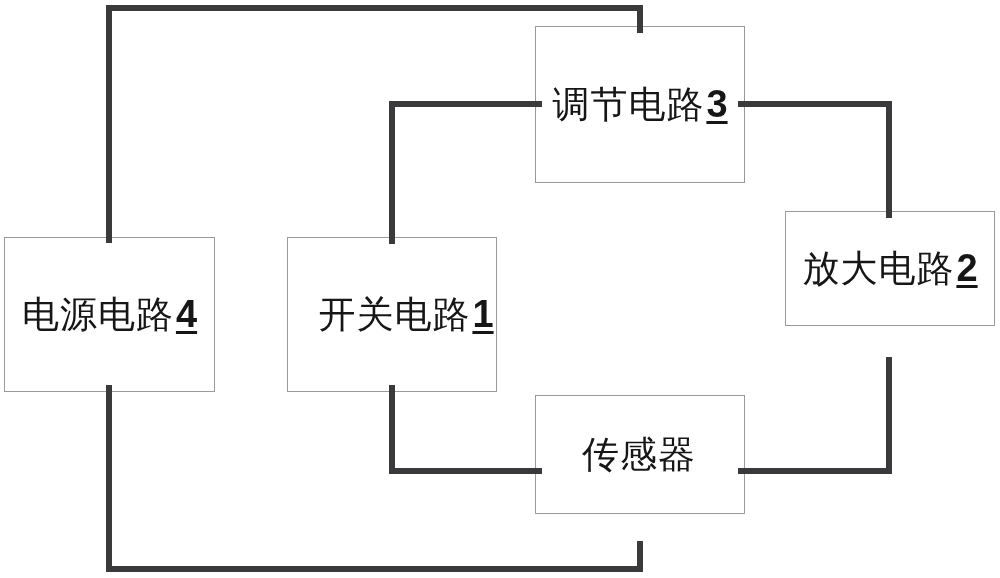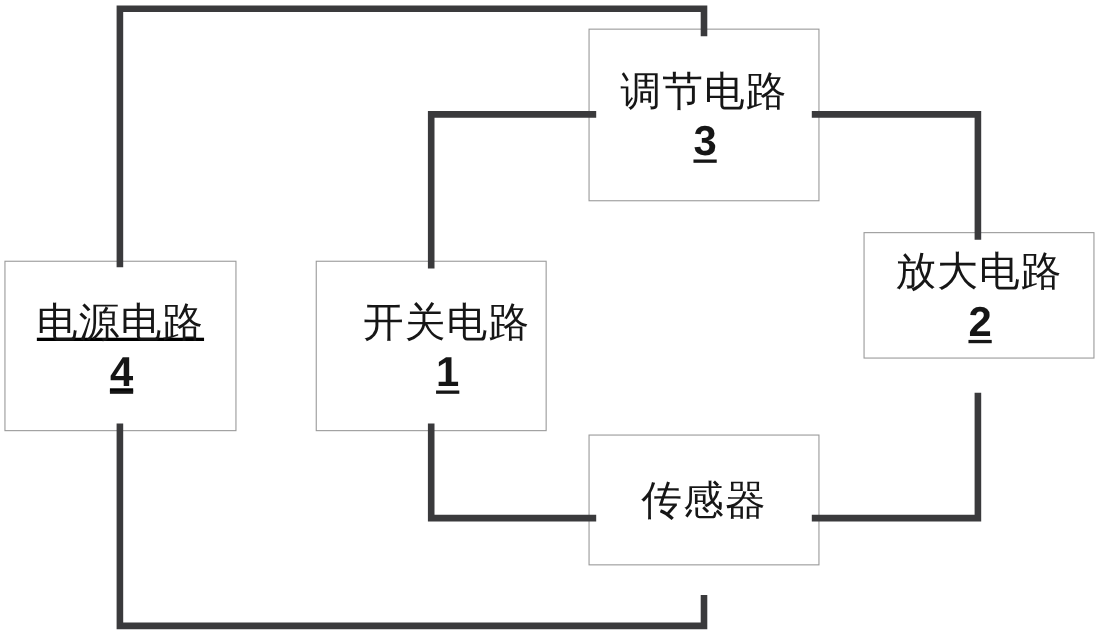--- a/index.html
+++ b/index.html
@@ -18,21 +18,20 @@
   .box {
     position: absolute;
     box-sizing: border-box;
     border: 1px solid #9a9a9a;
     background: #ffffff;
     display: flex;
     align-items: center;
     justify-content: center;
     z-index: 1;
     white-space: nowrap;
-    flex-direction: column;
   }
   .cn {
     font-family: "Liberation Serif", "DejaVu Serif", serif;
     font-size: 37px;
     color: #161616;
     letter-spacing: 1px;
   }
   .num {
     font-family: "Liberation Sans", "DejaVu Sans", sans-serif;
     font-size: 38px;
@@ -65,21 +64,21 @@
 
   <svg class="wires" width="1000" height="578" viewBox="0 0 1000 578">
     <polyline points="109,243 109,8 640,8 640,33"></polyline>
     <polyline points="542,104 392,104 392,244"></polyline>
     <polyline points="738,104 889,104 889,218"></polyline>
     <polyline points="889,357 889,471 738,471"></polyline>
     <polyline points="392,385 392,471 542,471"></polyline>
     <polyline points="640,541 640,569 109,569 109,385"></polyline>
   </svg>
 
-  <div class="box" style="left:4px; top:237px; width:211px; height:155px;text-decoration:underline;">
+  <div class="box" style="left:4px; top:237px; width:211px; height:155px;">
     <span class="cn">电源电路</span>
       <span class="num">4</span>
   </div>
 
   <div class="box" style="left:287px; top:237px; width:210px; height:155px;padding-left:28px;">
     <span class="cn">开关电路</span>
       <span class="num">1</span>
   </div>
 
   <div class="box" style="left:535px; top:26px; width:210px; height:157px;">

